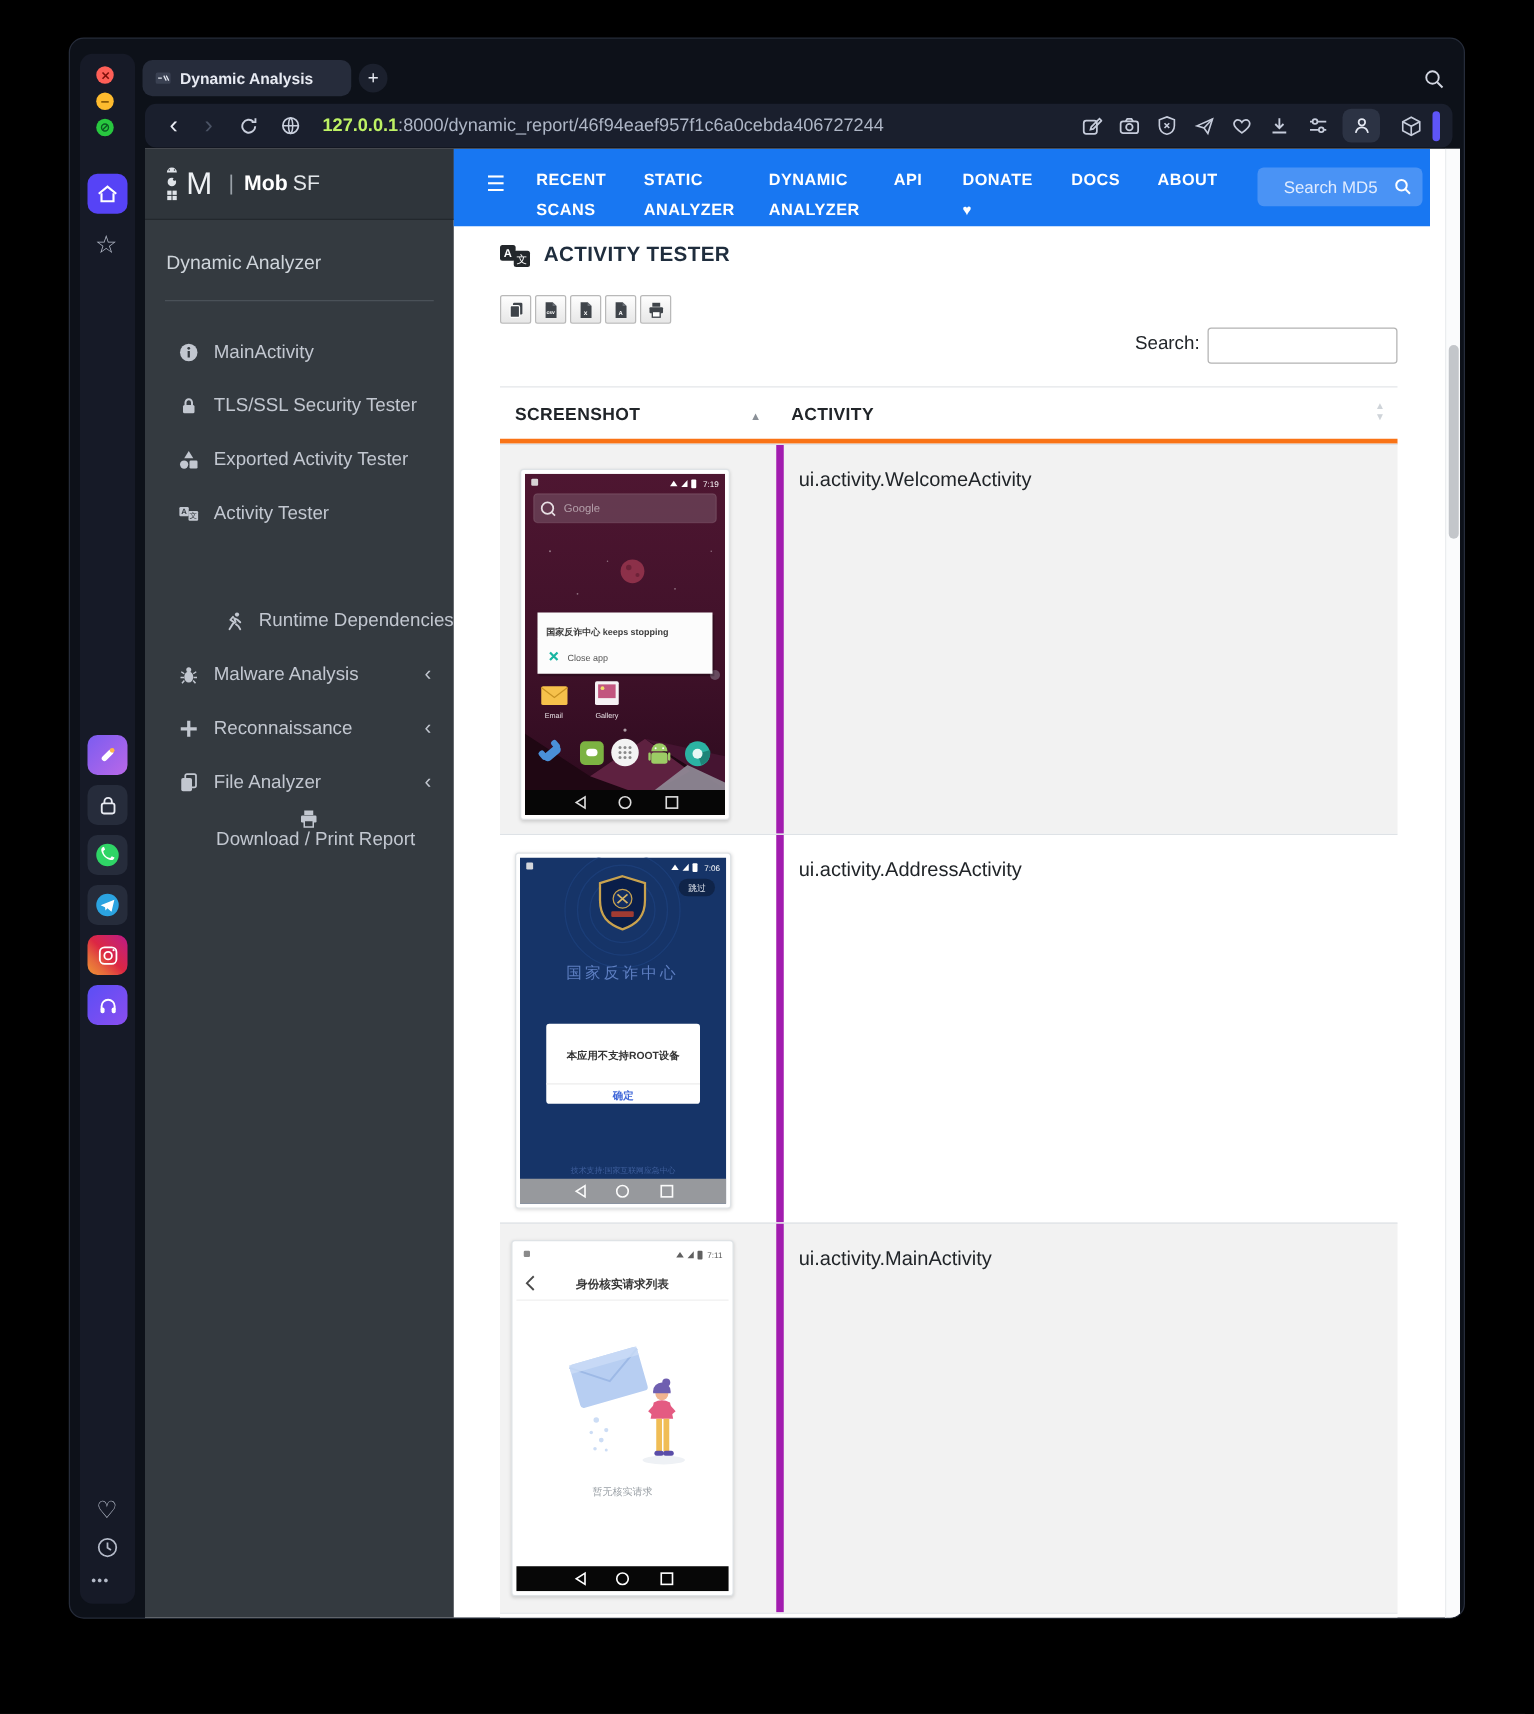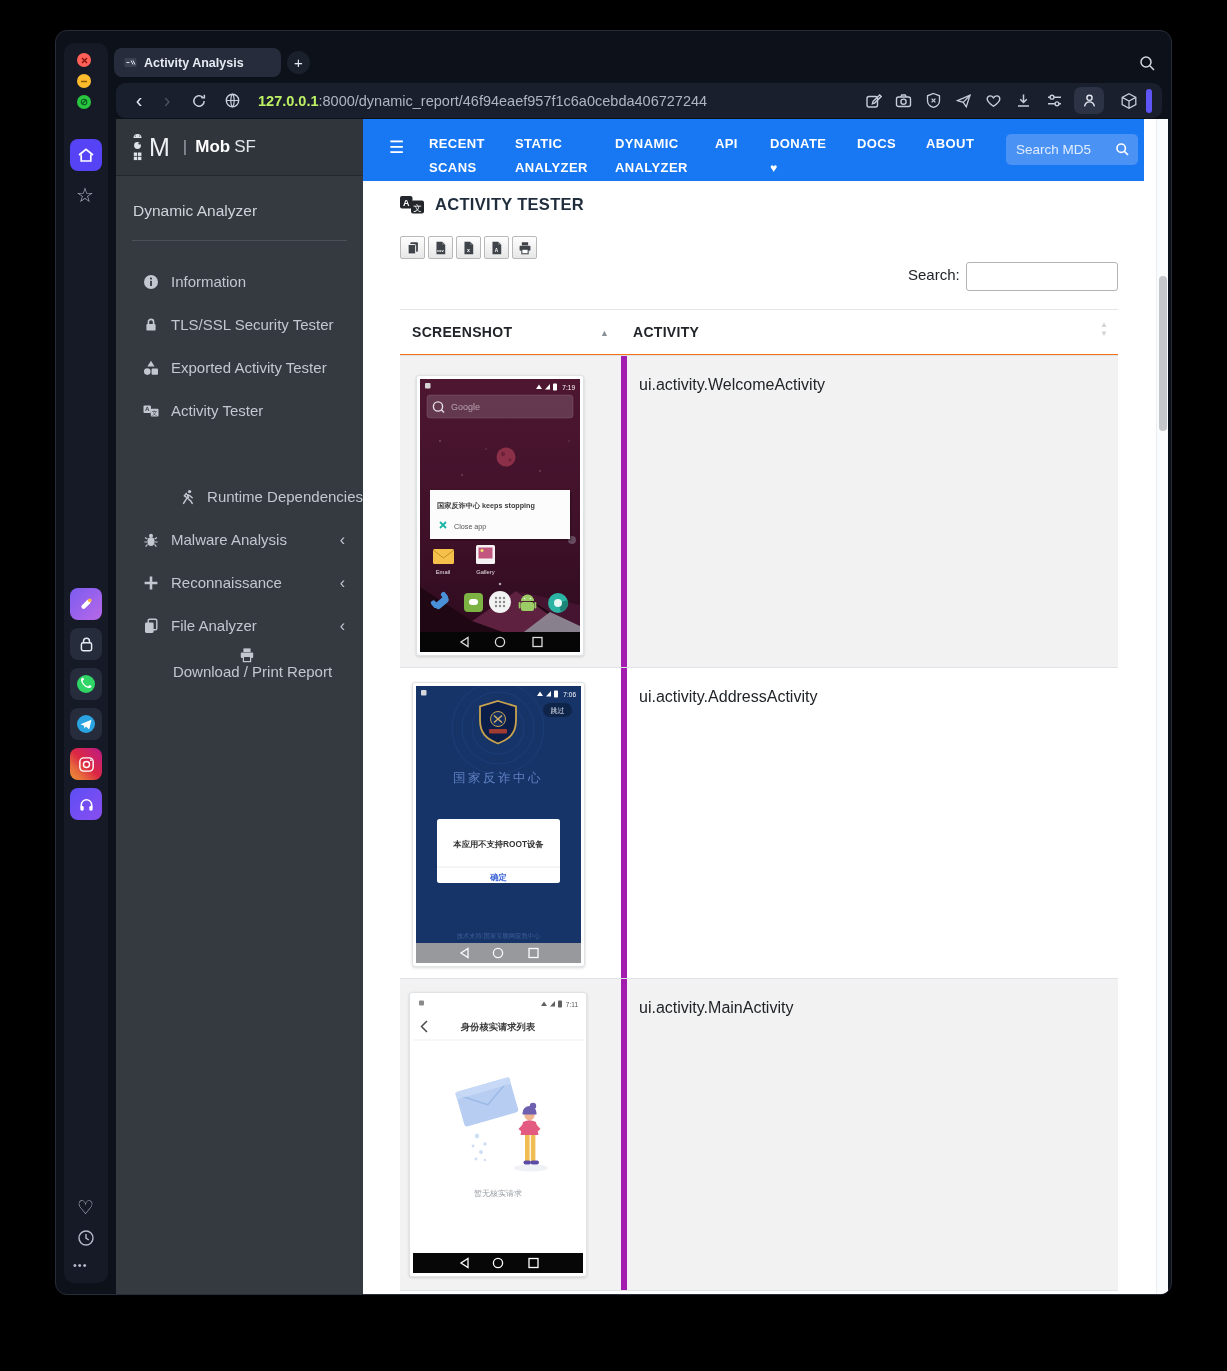--- a/index.html
+++ b/index.html
@@ -41,32 +41,32 @@
   .sitem{position:absolute;left:0;width:247px;height:43px;display:flex;align-items:center;padding-left:26px;box-sizing:border-box;}
   .sitem .sico{width:18px;height:16px;margin-right:11px;flex:0 0 auto;}
   .sitem .slabel{color:#c2c7d0;font-size:15px;white-space:nowrap;}
   .schev{position:absolute;right:18px;color:#c2c7d0;font-size:16px;line-height:1;}
   
   .mnav{position:absolute;left:247px;top:0;width:781px;height:62px;background:#1877f2;}
   .nav-link{position:absolute;color:#fff;font-size:13px;font-weight:600;letter-spacing:.4px;line-height:24px;top:13px;}
   .nav-heart{color:#fff;font-size:12px;}
   .md5box{position:absolute;left:643px;top:15px;width:132px;height:31px;border-radius:5px;background:#4a93f5;
     display:flex;align-items:center;padding:0 8px;box-sizing:border-box;}
-  .md5box input{flex:1;min-width:0;background:transparent;border:none;outline:none;color:#fff;font-size:13.5px;font-family:inherit;}
+  .md5box input{flex:1;min-width:0;background:transparent;border:none;outline:none;color:#fff;font-size:13.5px;font-family:inherit;text-align:center;}
   .md5box input::placeholder{color:#e9f1ff;opacity:.95;}
   
   .heading{position:absolute;left:284px;top:76px;display:flex;align-items:center;gap:9px;}
   .heading span{font-size:16.5px;font-weight:700;color:#1f2d3d;letter-spacing:.3px;}
   .btns{position:absolute;left:284px;top:117px;display:flex;gap:3px;}
   .ebtn{width:25px;height:23px;border:1px solid #b9b9b9;border-radius:2px;background:linear-gradient(#fefefe,#e7e7e7);
     display:flex;align-items:center;justify-content:center;box-sizing:border-box;}
   .tsearch-label{position:absolute;left:792px;top:147px;font-size:15px;color:#212529;}
   .tsearch{position:absolute;left:850px;top:143px;width:152px;height:29px;border:1px solid #b3b3b3;border-radius:3px;
     box-sizing:border-box;font-size:14px;padding:0 8px;outline:none;font-family:inherit;}
-  .thead{position:absolute;left:284px;top:190px;width:718px;height:46px;border-top:1px solid #e3e6e9;border-bottom:1px solid #f97316;box-sizing:border-box;}
+  .thead{position:absolute;left:284px;top:190px;width:718px;height:46px;border-top:1px solid #e3e6e9;border-bottom:4px solid #f97316;box-sizing:border-box;}
   .th{position:absolute;top:0;height:100%;display:flex;align-items:center;font-size:14px;font-weight:700;color:#212529;letter-spacing:.3px;}
   .sort-up{position:absolute;font-size:9px;color:#8a9097;}
   .sort-dim{position:absolute;right:10px;top:10px;font-size:8px;color:#cfd4d9;line-height:9px;text-align:center;}
   .trow{position:absolute;left:284px;width:718px;border-top:1px solid #dee2e6;box-sizing:border-box;}
   .cell-act{position:absolute;left:221px;top:0;right:0;bottom:0;border-left:6px solid #a21caf;padding:20px 0 0 12px;box-sizing:border-box;}
   .act-name{font-size:16px;color:#212529;}
   .shot-card{position:absolute;background:#fff;border:1px solid #dfe3e6;border-radius:3px;padding:3px;
     box-shadow:0 1px 3px rgba(0,0,0,.15);line-height:0;}
   .pgscroll{position:absolute;left:1040px;top:0;width:12px;height:1177px;background:#fafbfc;border-left:1px solid #ebedef;box-sizing:border-box;}
   .pgthumb{position:absolute;left:2px;top:157px;width:8px;height:155px;border-radius:4px;background:#c3c6ca;}
@@ -96,21 +96,21 @@
           <circle cx="4" cy="4" r="2.8" fill="none" stroke="#0a5a22" stroke-width="1.1"></circle>
           <path d="M2 6l4-4" stroke="#0a5a22" stroke-width="1.1"></path>
         </svg>
       </div>
 
   <div class="tab">
     <svg width="13" height="13" viewBox="0 0 13 13">
       <rect x="0.5" y="2" width="12" height="9" rx="1.5" fill="#3a4152"></rect>
       <path d="M2.5 6.5h3M7 4.5l2 4M9 4.5l2 4" stroke="#dfe3ec" stroke-width="1"></path>
         </svg>
-    <span class="tab-title">Activity Analysis</span>
+    <span class="tab-title">Dynamic Analysis</span>
   </div>
   <div class="newtab">+</div>
   <svg class="abs" style="left:1082px;top:23px;" width="19" height="19" viewBox="0 0 19 19">
     <circle cx="8" cy="8" r="5" fill="none" stroke="#d3d7e2" stroke-width="1.5"></circle>
         <path d="M11.8 11.8 16 16" stroke="#d3d7e2" stroke-width="1.5"></path>
       </svg>
 
   <div class="urlbar">
     <span class="ubtn" style="color:#e8ebf2;font-size:20px;width:26px;">‹</span>
     <span class="ubtn" style="color:#4b5365;font-size:20px;width:30px;">›</span>
@@ -263,21 +263,21 @@
       </div>
       <div class="section-title">Dynamic Analyzer</div>
       <div class="sdivider"></div>
 
       <div class="sitem" style="top:141px;">
         <svg class="sico" viewBox="0 0 16 16">
               <circle cx="8" cy="8" r="7" fill="#c2c7d0"></circle>
               <rect x="7.1" y="6.8" width="1.8" height="5.2" fill="#343a40"></rect>
               <circle cx="8" cy="4.6" r="1.1" fill="#343a40"></circle>
             </svg>
-        <span class="slabel">Information</span>
+        <span class="slabel">MainActivity</span>
           </div>
       <div class="sitem" style="top:184px;">
         <svg class="sico" viewBox="0 0 16 16">
               <path d="M5.4 7V5a2.6 2.6 0 0 1 5.2 0v2" fill="none" stroke="#c2c7d0" stroke-width="1.6"></path>
               <rect x="3.4" y="7" width="9.2" height="6.6" rx="1.2" fill="#c2c7d0"></rect>
             </svg>
         <span class="slabel">TLS/SSL Security Tester</span>
           </div>
       <div class="sitem" style="top:227px;">
         <svg class="sico" viewBox="0 0 16 16">

